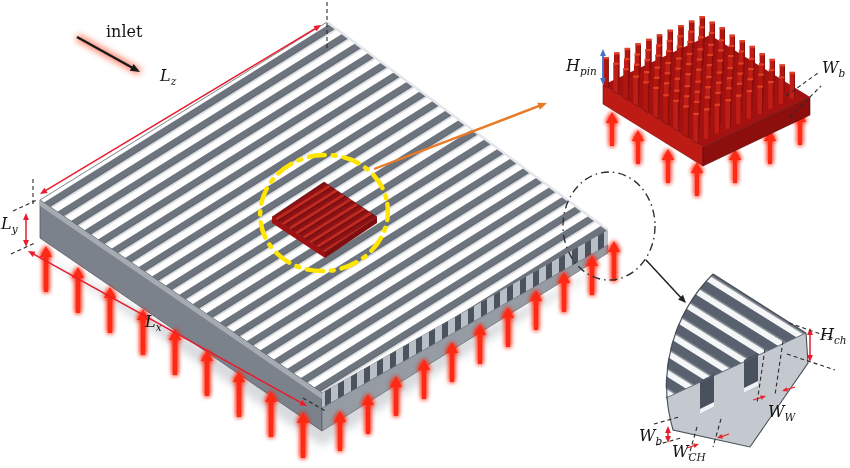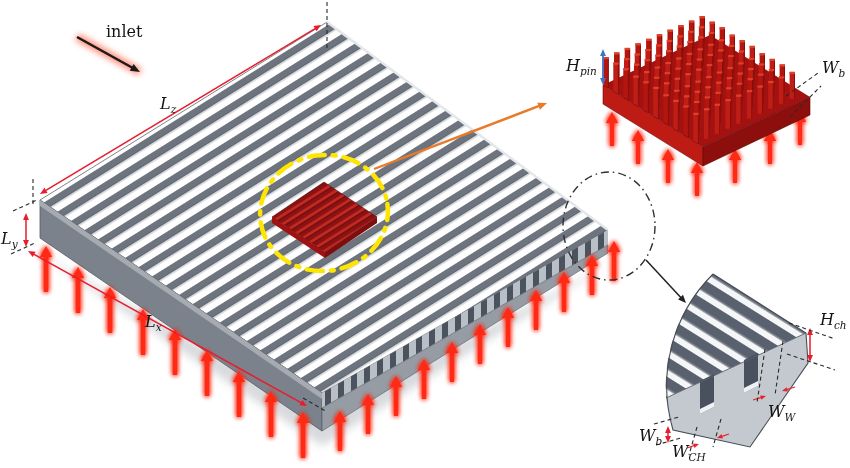--- a/index.html
+++ b/index.html
@@ -509,30 +509,30 @@
         <path d="M 547 103 L 539.9385113774584 109.73971649505506 L 537.2437913249138 102.67628363005144 Z" fill="#e87a28"></path>
         <line x1="646" y1="260" x2="682.1858179221272" y2="298.8997542662867" stroke="#222222" stroke-width="1.5"></line>
         <path d="M 686 303 L 678.0910210199537 299.43101534141897 L 683.0113159004096 294.85399684797164 Z" fill="#222222"></path>
       </g>
 
   <ellipse cx="609" cy="226" rx="46" ry="54" fill="none" stroke="#2f2f2f" stroke-width="1.4" stroke-dasharray="8 4 1.5 4"></ellipse>
 </svg>
 
   <span class="lbl roman" style="left:106px;top:24px">inlet</span>
 
-  <span class="lbl" style="left:160px;top:96px"><span>L</span><span class="sub">z</span></span>
+  <span class="lbl" style="left:160px;top:68px"><span>L</span><span class="sub">z</span></span>
 
   <span class="lbl" style="left:145px;top:314px"><span>L</span><span class="sub">x</span></span>
 
-  <span class="lbl" style="left:1px;top:231px"><span>L</span><span class="sub">y</span></span>
+  <span class="lbl" style="left:1px;top:216px"><span>L</span><span class="sub">y</span></span>
 
   <span class="lbl" style="left:566px;top:58px"><span>H</span><span class="sub">pin</span></span>
 
   <span class="lbl" style="left:822px;top:60px"><span>W</span><span class="sub">b</span></span>
 
-  <span class="lbl" style="left:820px;top:312px"><span>H</span><span class="sub">ch</span></span>
+  <span class="lbl" style="left:820px;top:327px"><span>H</span><span class="sub">ch</span></span>
 
   <span class="lbl" style="left:768px;top:404px"><span>W</span><span class="sub">W</span></span>
 
   <span class="lbl" style="left:672px;top:444px"><span>W</span><span class="sub">CH</span></span>
 
   <span class="lbl" style="left:639px;top:428px"><span>W</span><span class="sub">b</span></span>
 </div>
 
 </body></html>

